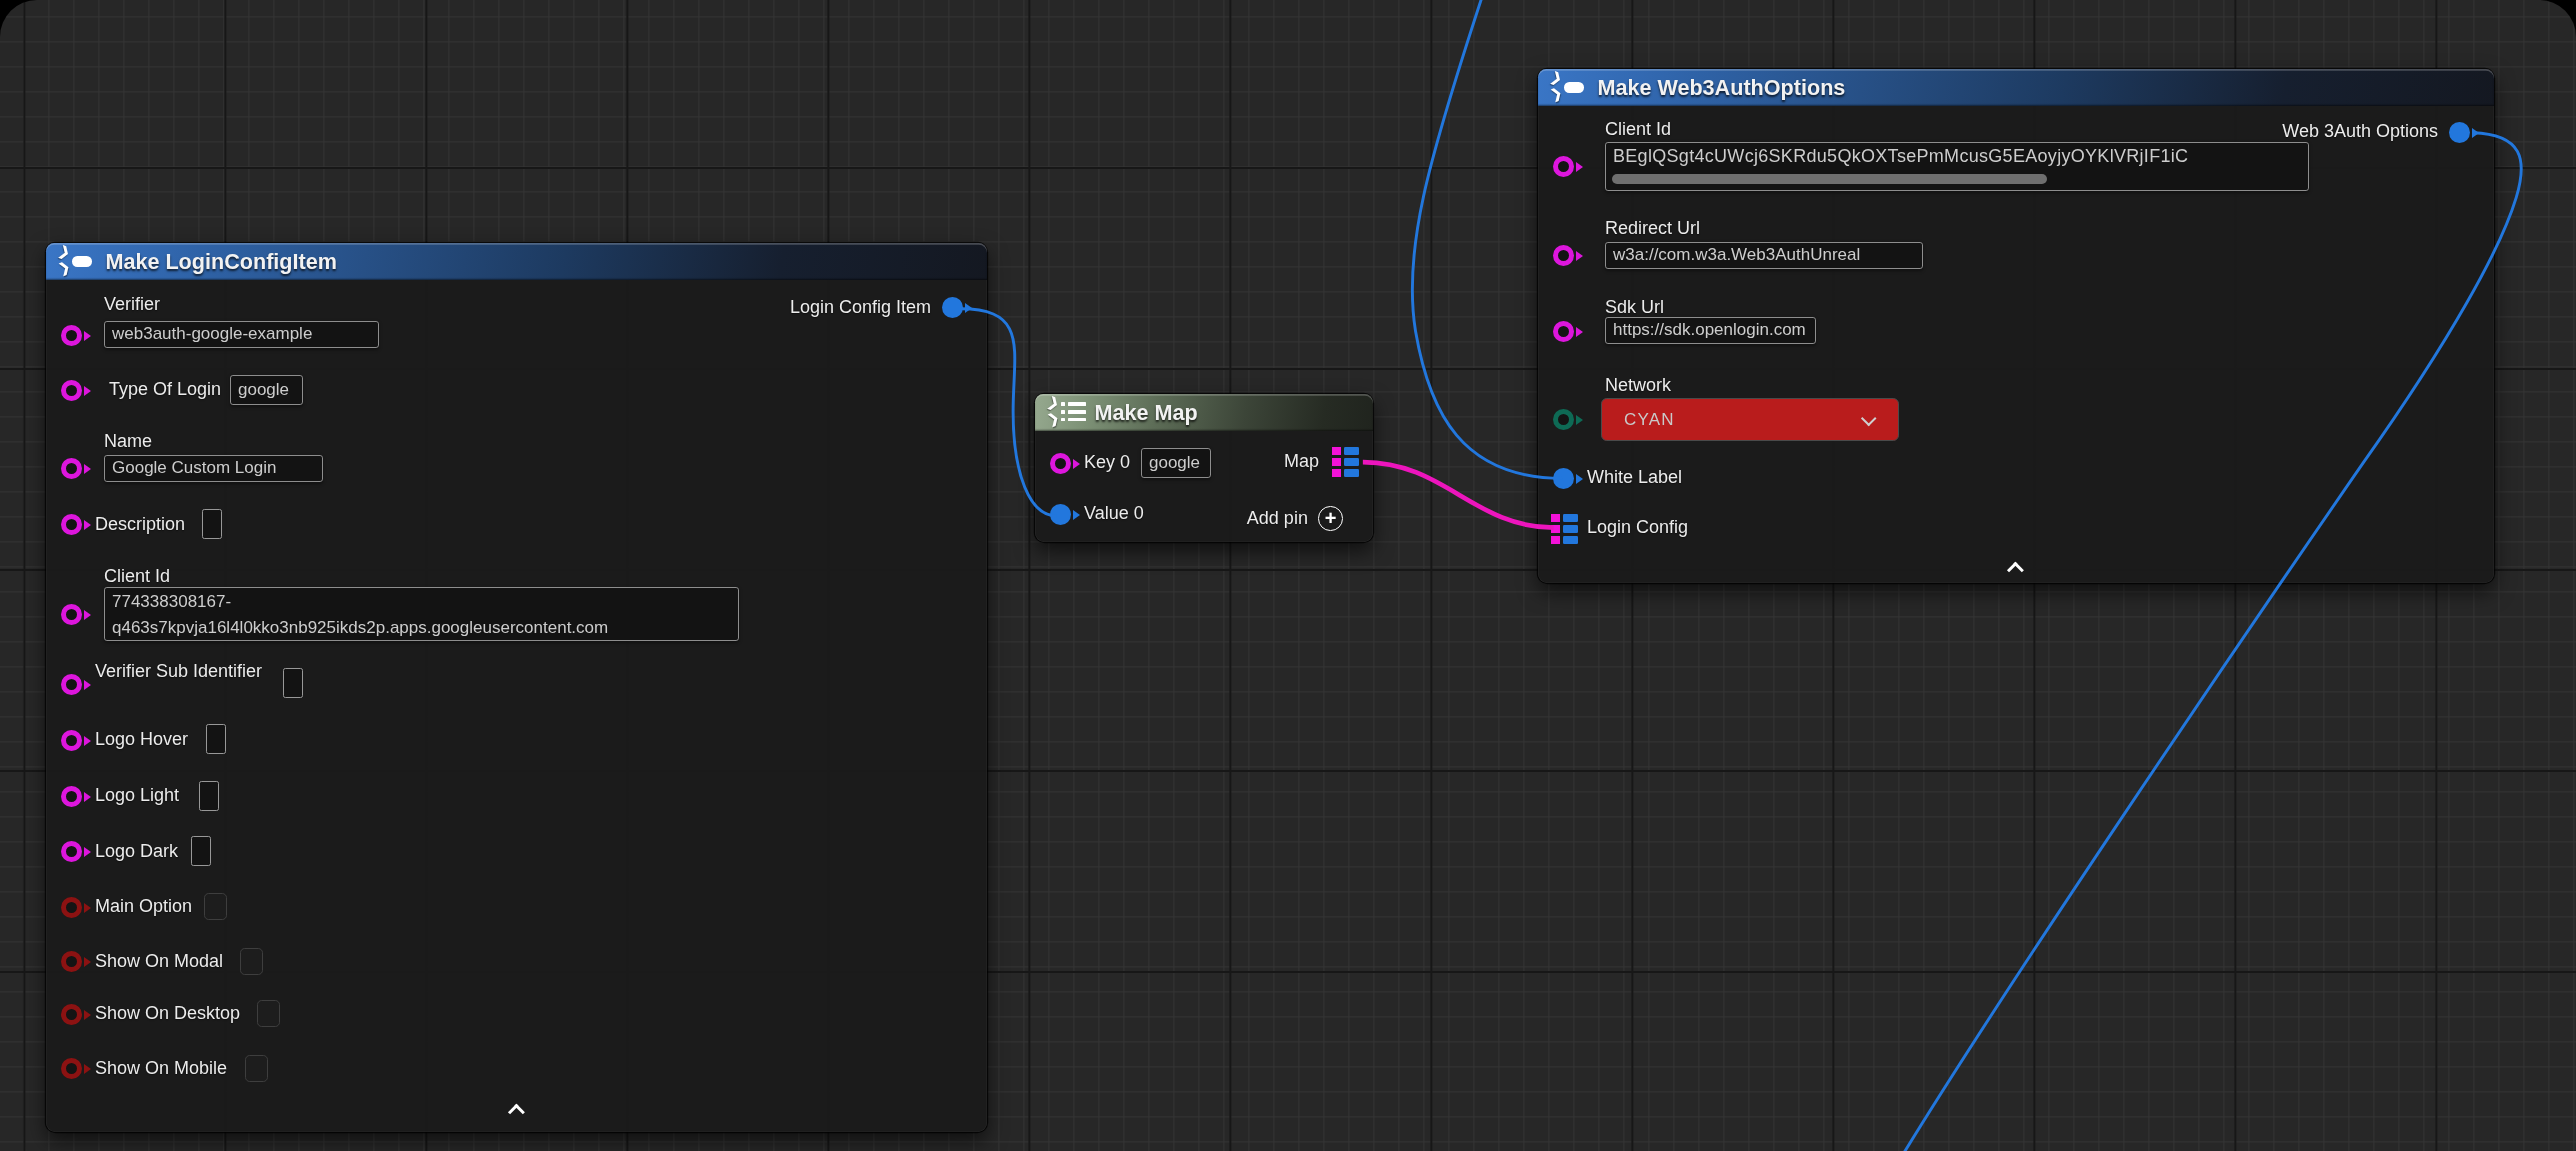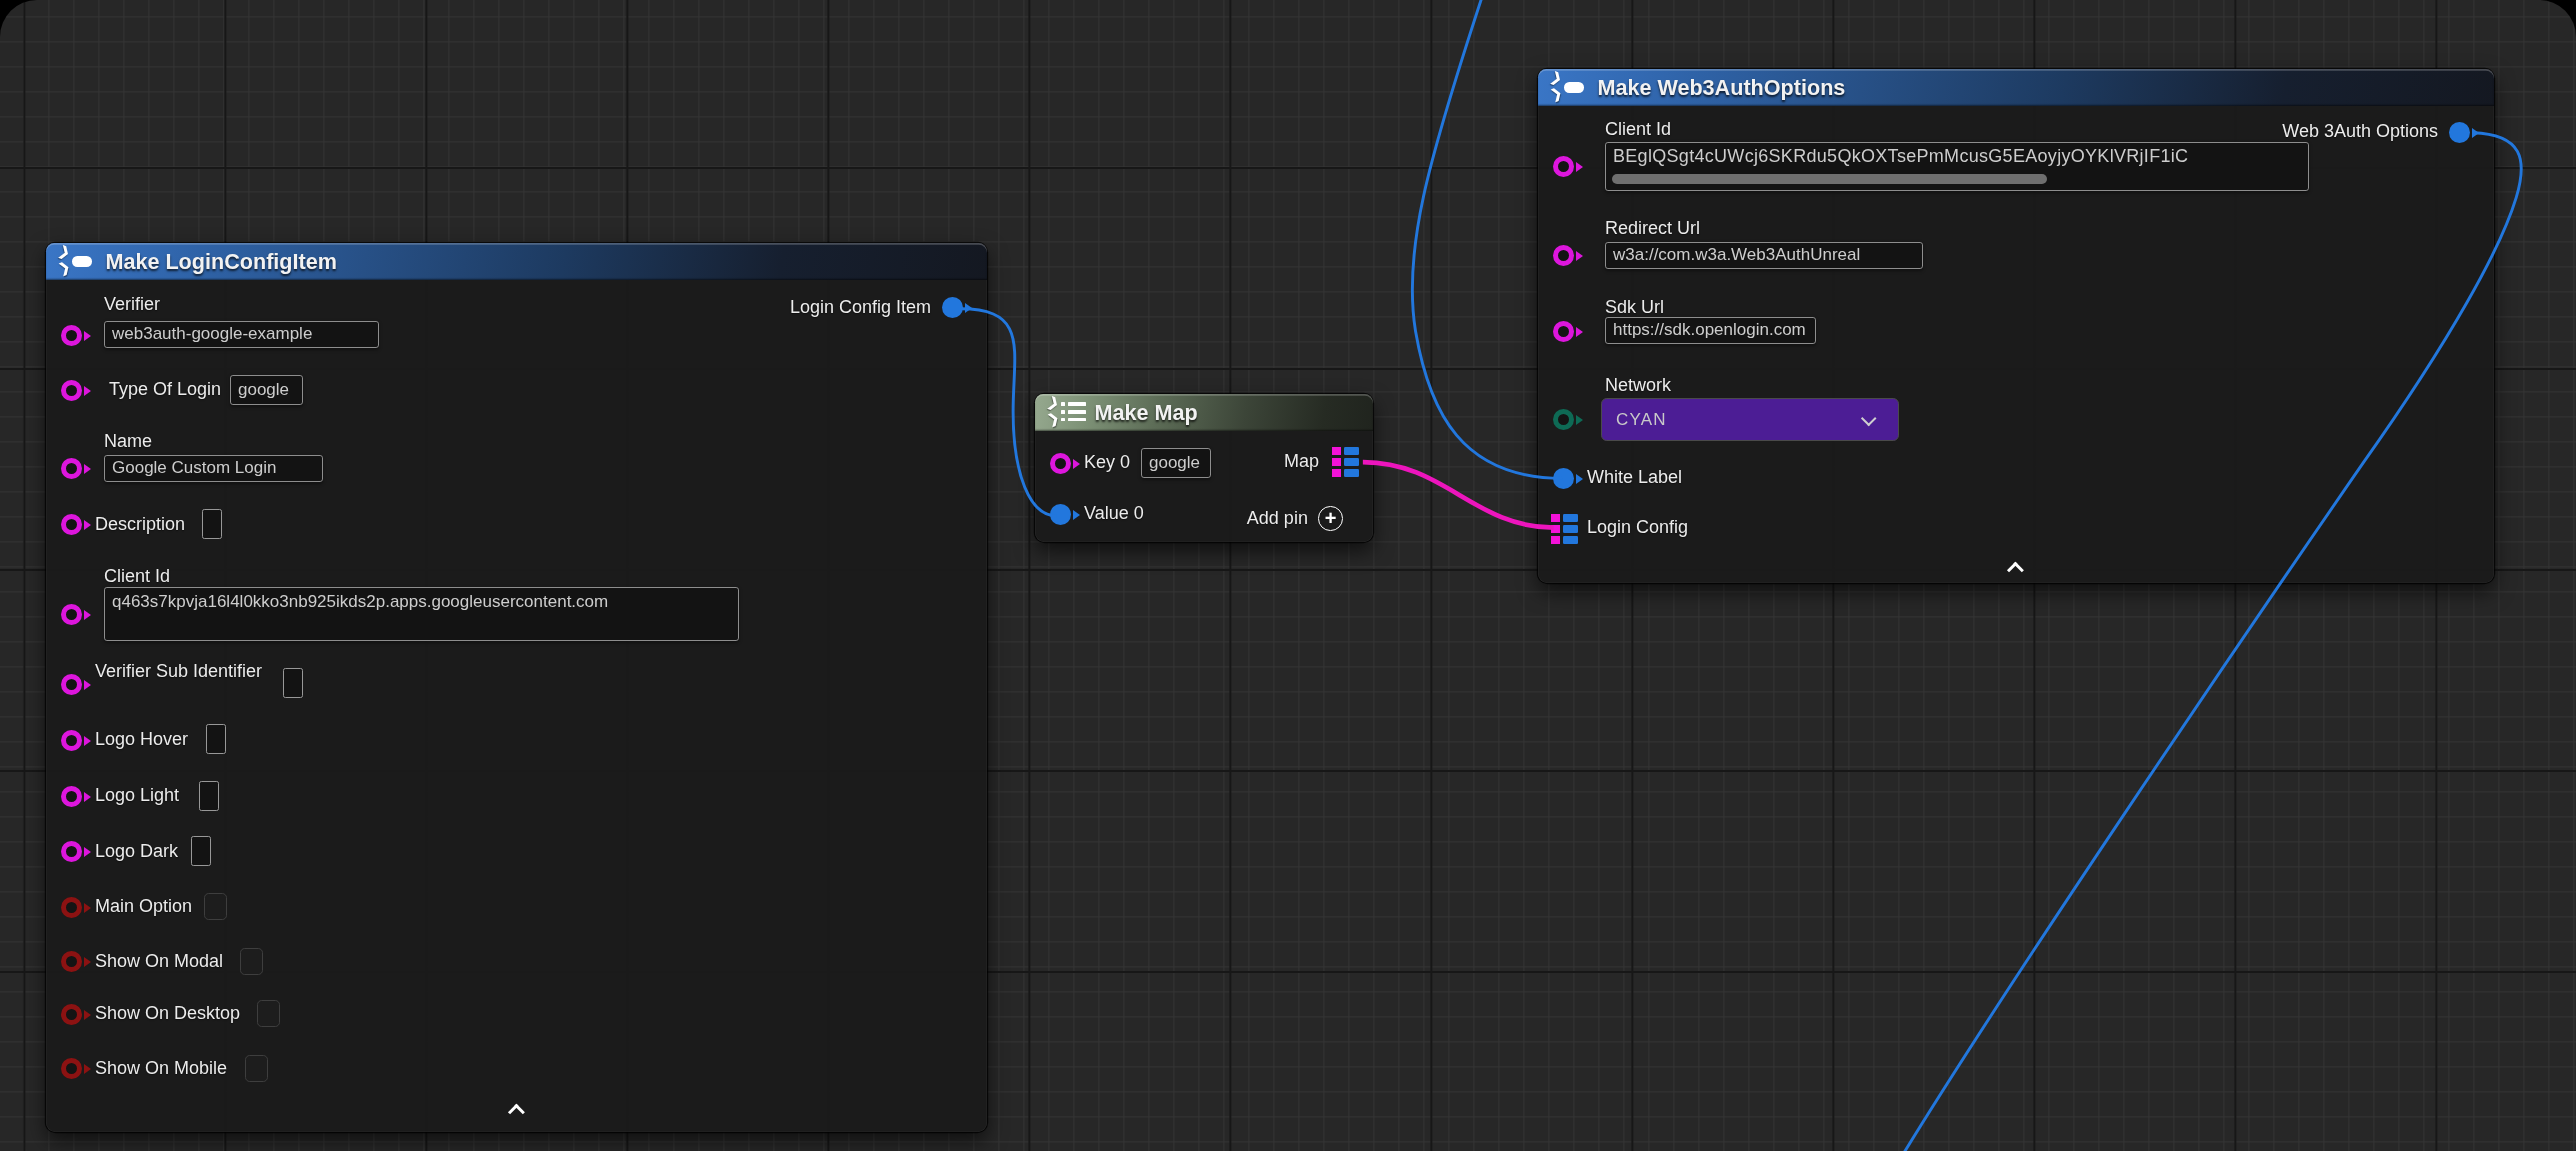--- a/index.html
+++ b/index.html
@@ -57,23 +57,23 @@
           white-space:nowrap;z-index:35;box-shadow:0 1.8px 3.5px rgba(0,0,0,.4);}
   .tfield.tall{height:54px;line-height:26px;padding:1.2px 7px;white-space:normal;}
   .tfield.tall span{display:block;}
   .tfield.small{height:30px;line-height:28px;}
   .tfield.scrolled{height:49px;line-height:27px;font-size:18px;letter-spacing:0.3px;}
   .hscroll{position:absolute;left:5.8px;bottom:5.8px;width:62%;height:10.5px;background:#6f6f6f;border-radius:5.3px;}
   .ebox{position:absolute;box-sizing:border-box;width:20px;height:30px;background:#131313;
         border:1.2px solid #989898;border-radius:2.3px;z-index:35;}
   .cbox{position:absolute;box-sizing:border-box;width:23.4px;height:27px;background:#1d1d1d;
         border:1.2px solid #3e3e3e;border-radius:4.7px;z-index:35;}
-  .dropdown{position:absolute;box-sizing:border-box;background:#4c1d95;border:1.2px solid #4a4a4a;border-radius:5.8px;
+  .dropdown{position:absolute;box-sizing:border-box;background:#b91c1c;border:1.2px solid #4a4a4a;border-radius:5.8px;
             height:43px;display:flex;align-items:center;color:#c9c9c9;font-size:17px;letter-spacing:1.2px;
-            padding-left:14px;z-index:35;}
+            padding-left:22px;z-index:35;}
   .dropdown .chev{position:absolute;right:23.4px;top:14px;width:9.4px;height:9.4px;
                   border-right:2.3px solid #cfcfcf;border-bottom:2.3px solid #cfcfcf;transform:rotate(45deg);}
   .collapse{position:absolute;left:50%;transform:translateX(-50%);width:35px;height:23.4px;
             display:flex;align-items:center;justify-content:center;z-index:35;cursor:pointer;}
   .collapse i{width:9.4px;height:9.4px;border-top:3.5px solid #fff;border-right:3.5px solid #fff;
               transform:rotate(-45deg);margin-top:4.7px;}
   .addpin{position:absolute;display:flex;align-items:center;z-index:35;}
   .addpin .plus{box-sizing:border-box;width:24.6px;height:24.6px;border:1.8px solid #fff;border-radius:50%;
                 color:#fff;font-size:20px;font-weight:700;display:flex;align-items:center;justify-content:center;
                 line-height:0;}
@@ -127,20 +127,21 @@
       </div>
     <span class="plabel" style="left:49px;top:271px">Description</span>
     <div class="ebox" style="left:156px;top:266px"></div>
 
     <span class="plabel" style="left:58px;top:323px">Client Id</span>
     <div class="pin ring" style="--col:#dd16dd;left:15px;top:361px">
         <span class="c"></span>
         <span class="a"></span>
       </div>
     <div class="tfield tall" style="left:58px;top:344px;width:635px">
+      <span>774338308167-</span>
       <span>q463s7kpvja16l4l0kko3nb925ikds2p.apps.googleusercontent.com</span>
     </div>
 
     <div class="pin ring" style="--col:#dd16dd;left:15px;top:431px">
         <span class="c"></span>
         <span class="a"></span>
       </div>
     <span class="plabel" style="left:49px;top:418px">Verifier Sub Identifier</span>
     <div class="ebox" style="left:237px;top:425px"></div>
 

